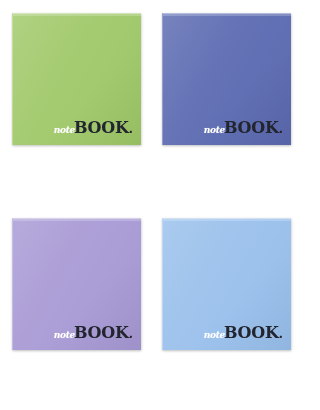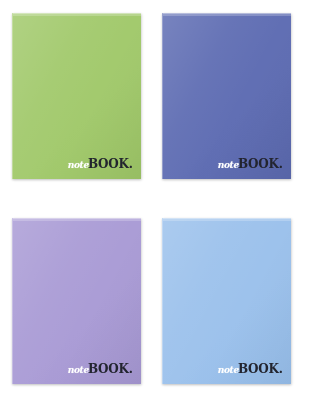--- a/index.html
+++ b/index.html
@@ -34,21 +34,21 @@
   .cell-1 { left: 150px; top: 0; }
   .cell-2 { left: 0;   top: 205px; }
   .cell-3 { left: 150px; top: 205px; }
 
   
   .cover {
     position: absolute;
     left: 12px;
     top: 13px;
     width: 129px;
-    height: 166px;
+    height: 132px;
     box-sizing: border-box;
     border-top: 1px solid rgba(255,255,255,0.55);
     border-left: 1px solid rgba(255,255,255,0.35);
     box-shadow: 0 1px 2px rgba(0,0,0,0.16),
                 1px 1px 3px rgba(0,0,0,0.10);
     overflow: hidden;
     text-decoration: underline;
   }
 
   
@@ -91,21 +91,21 @@
     font-weight: 700;
     font-size: 9px;
     color: #ffffff;
     letter-spacing: -0.3px;
     margin-right: -1px;
     text-shadow: 0 0 1px rgba(255,255,255,0.5);
   }
   .brand-bold {
     font-family: "DejaVu Serif", "Liberation Serif", serif;
     font-weight: 700;
-    font-size: 12px;
+    font-size: 16px;
     color: #22242e;
     letter-spacing: -0.2px;
   }
   .brand-dot {
     font-family: "DejaVu Serif", "Liberation Serif", serif;
     font-weight: 700;
     font-size: 12px;
     color: #22242e;
   }
 </style>

